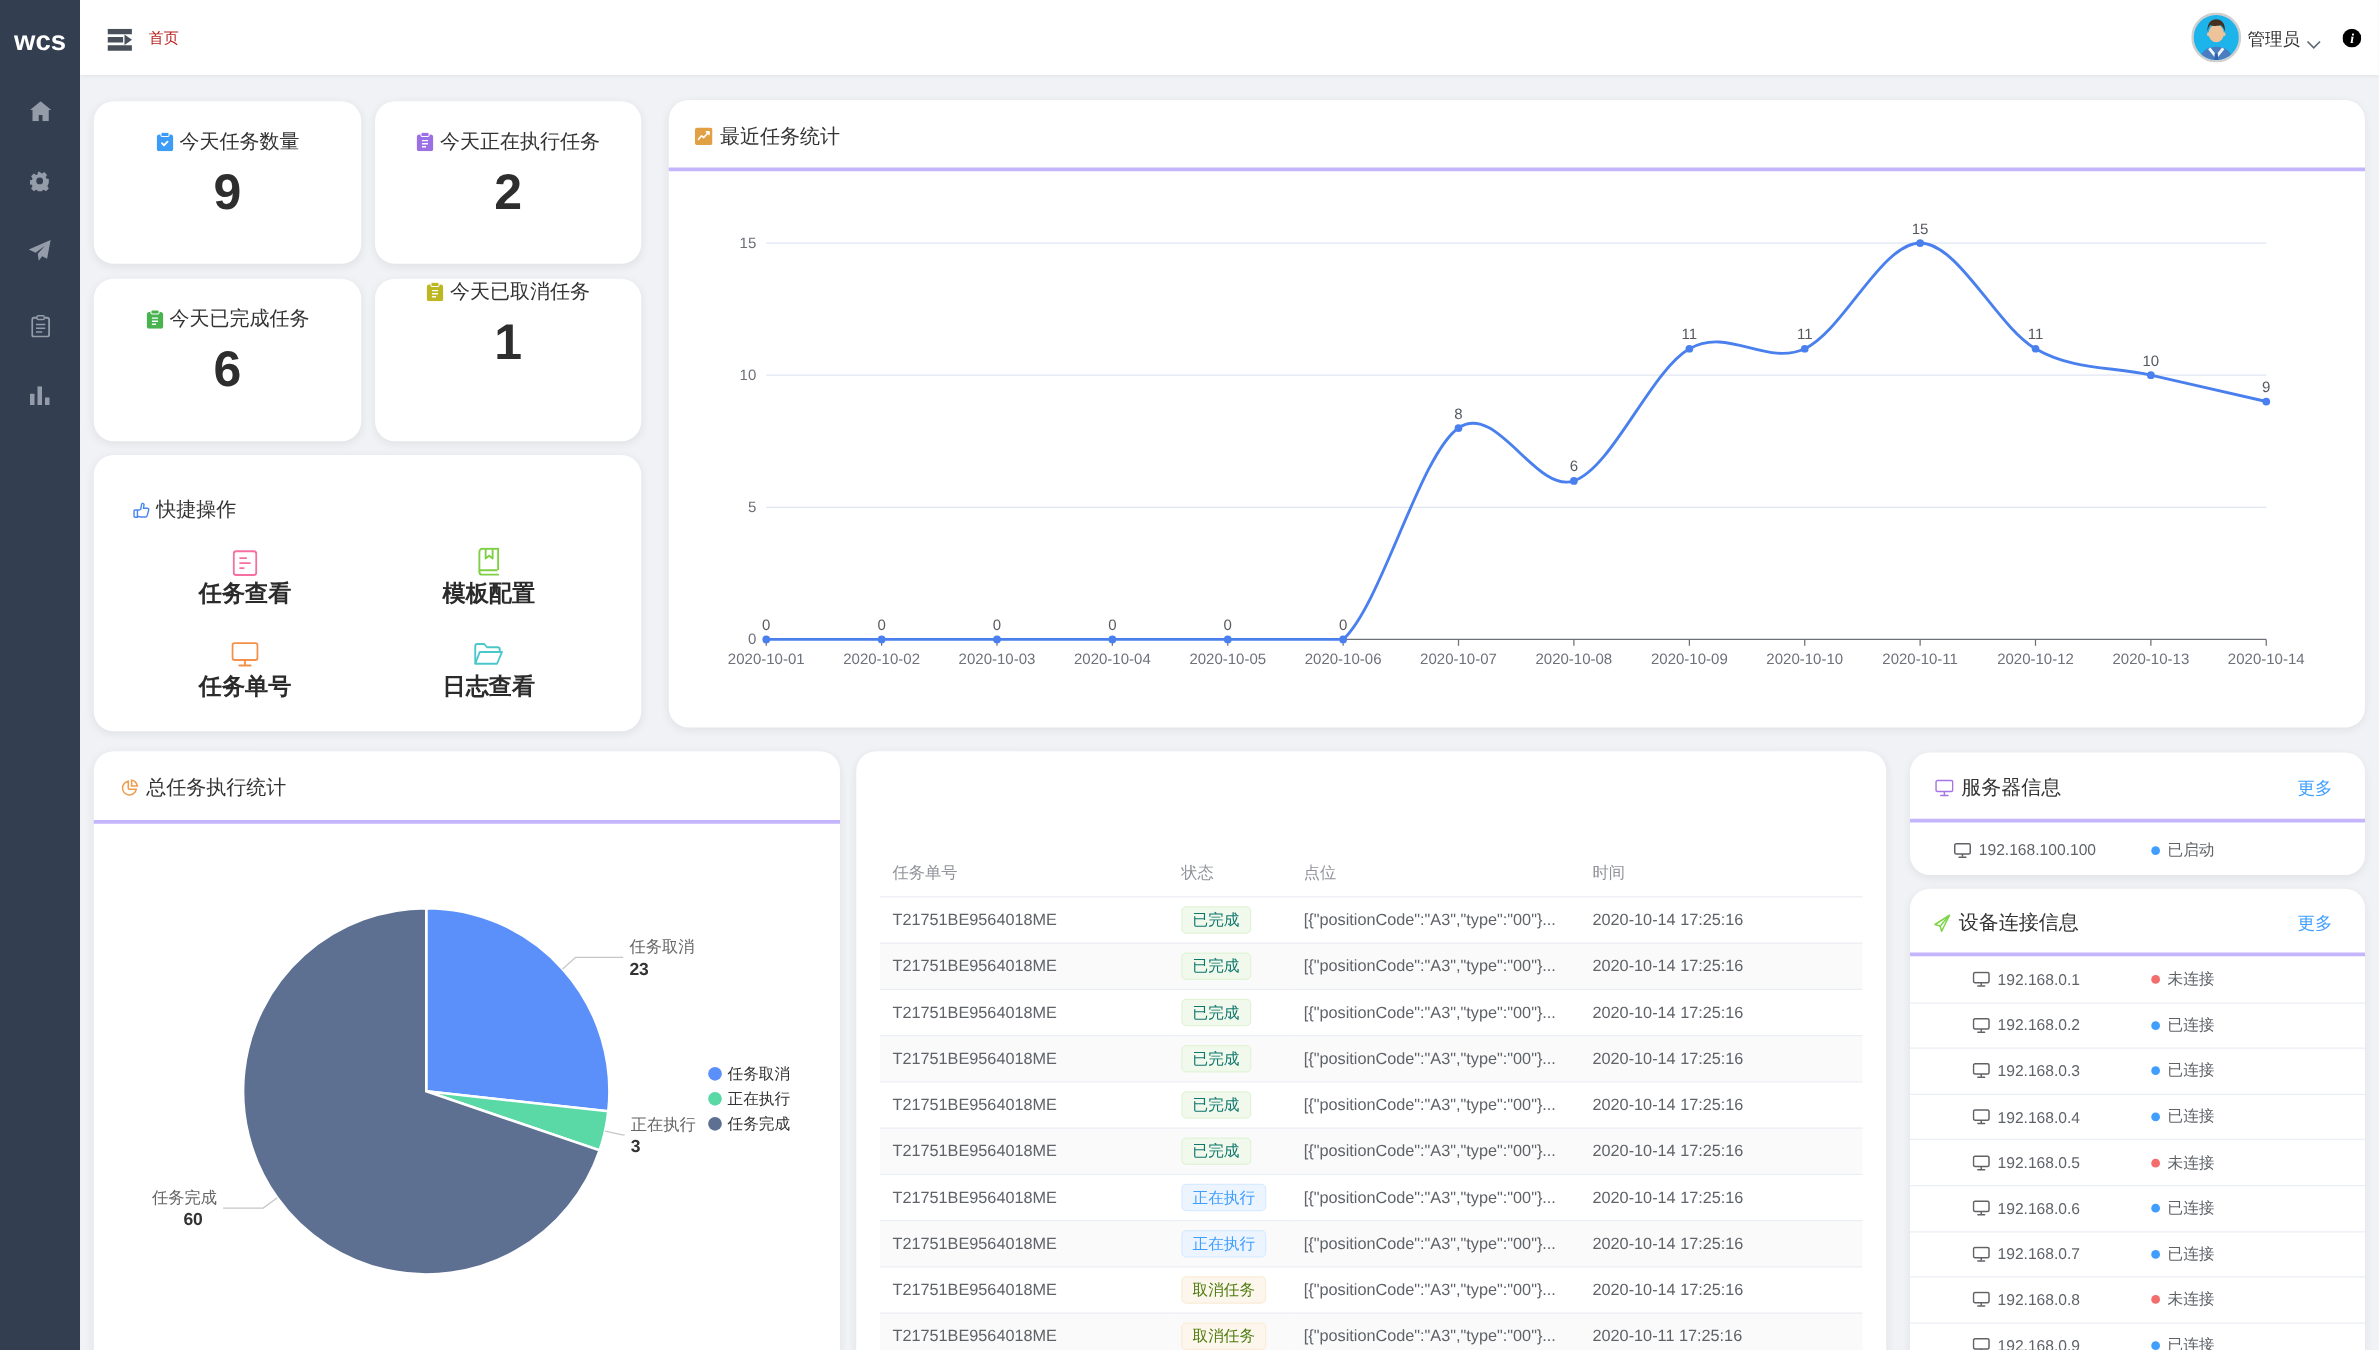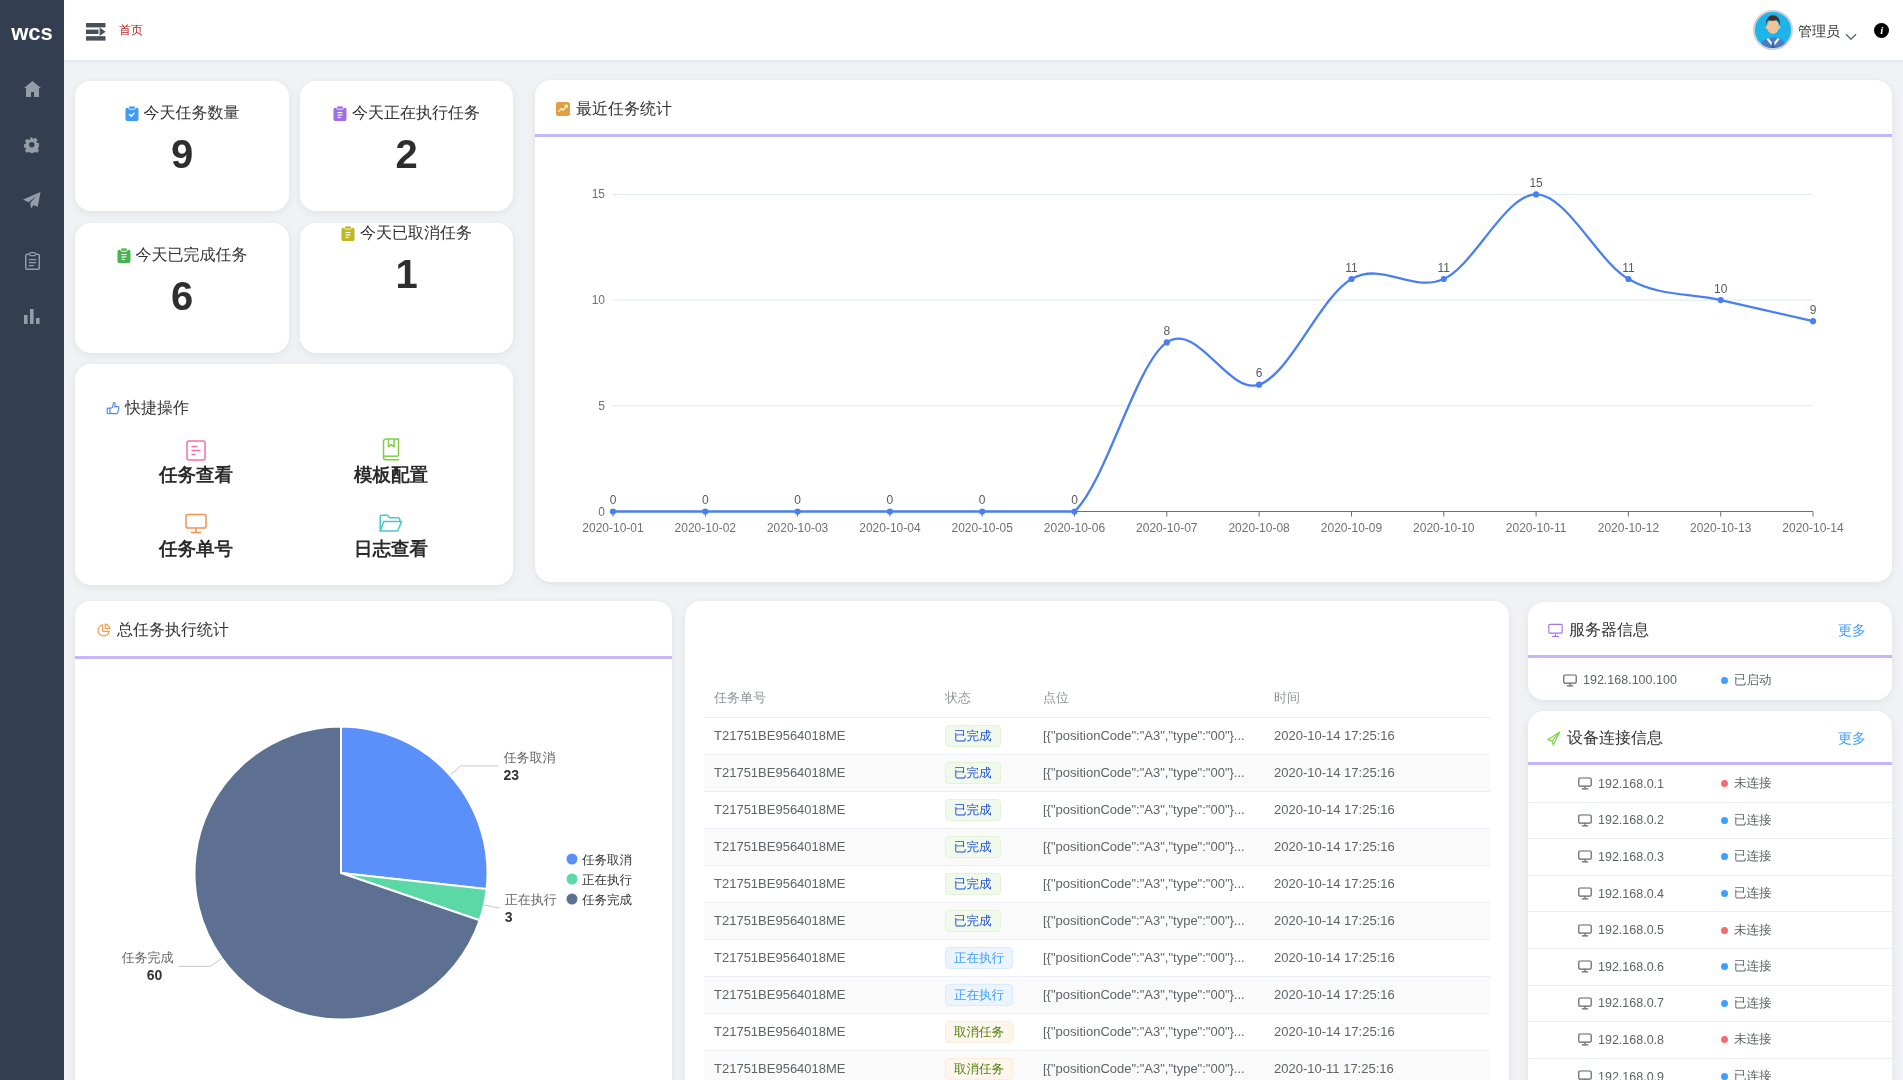--- a/index.html
+++ b/index.html
@@ -7,21 +7,21 @@
 #logo{position:absolute;left:0;top:20px;width:64px;text-align:center;color:#fff;font-weight:bold;font-size:22px;letter-spacing:0}
 .sic{position:absolute;left:0;width:64px;display:flex;justify-content:center}
 #hdr{position:absolute;left:64px;top:0;width:1839px;height:60px;background:#fff;box-shadow:0 1px 4px rgba(0,21,41,.08);z-index:4}
 .card{position:absolute;background:#fff;border-radius:16px;box-shadow:0 2px 8px rgba(0,0,0,.07)}
 .chead{position:absolute;left:0;top:0;right:0;height:57px;border-bottom:3px solid #c4b5fd;display:flex;align-items:center;padding-left:21px;padding-top:4px}
 .chead .t{margin-left:6px;font-size:16px;color:#333}
 .more{position:absolute;right:26px;font-size:14px;color:#409eff}
 .stitle{display:flex;align-items:center;justify-content:center;font-size:16px;color:#333;gap:5px}
 .snum{text-align:center;font-size:40px;font-weight:bold;color:#2e2e2e}
 .bdg{display:inline-block;height:22px;line-height:20px;padding:0 8px;border-radius:4px;font-size:12.5px}
-.bg{background:#f0f9eb;border:1px solid #e1f3d8;color:#1d4ed8}
+.bg{background:#f0f9eb;border:1px solid #e1f3d8;color:#0f766e}
 .bb{background:#ecf5ff;border:1px solid #d9ecff;color:#409eff}
 .bo{background:#fdf6ec;border:1px solid #faecd8;color:#4d7c0f}
 table{border-collapse:collapse;font-size:13px;color:#5f6368}
 th{color:#909399;font-weight:normal;text-align:left}
 td,th{padding:0 10px;height:37px;border-bottom:1px solid #ebeef5;font-weight:normal}
 th{border-bottom:1px solid #ebeef5}
 tr.str td{background:#fafafa}
 .drow{display:flex;align-items:center;height:36.6px;border-bottom:1px solid #ebeef5;padding-left:50px;font-size:12.5px;color:#5f6368}
 .drow .ip{margin-left:6px}
 .dot{width:7px;height:7px;border-radius:50%;margin-left:0}

